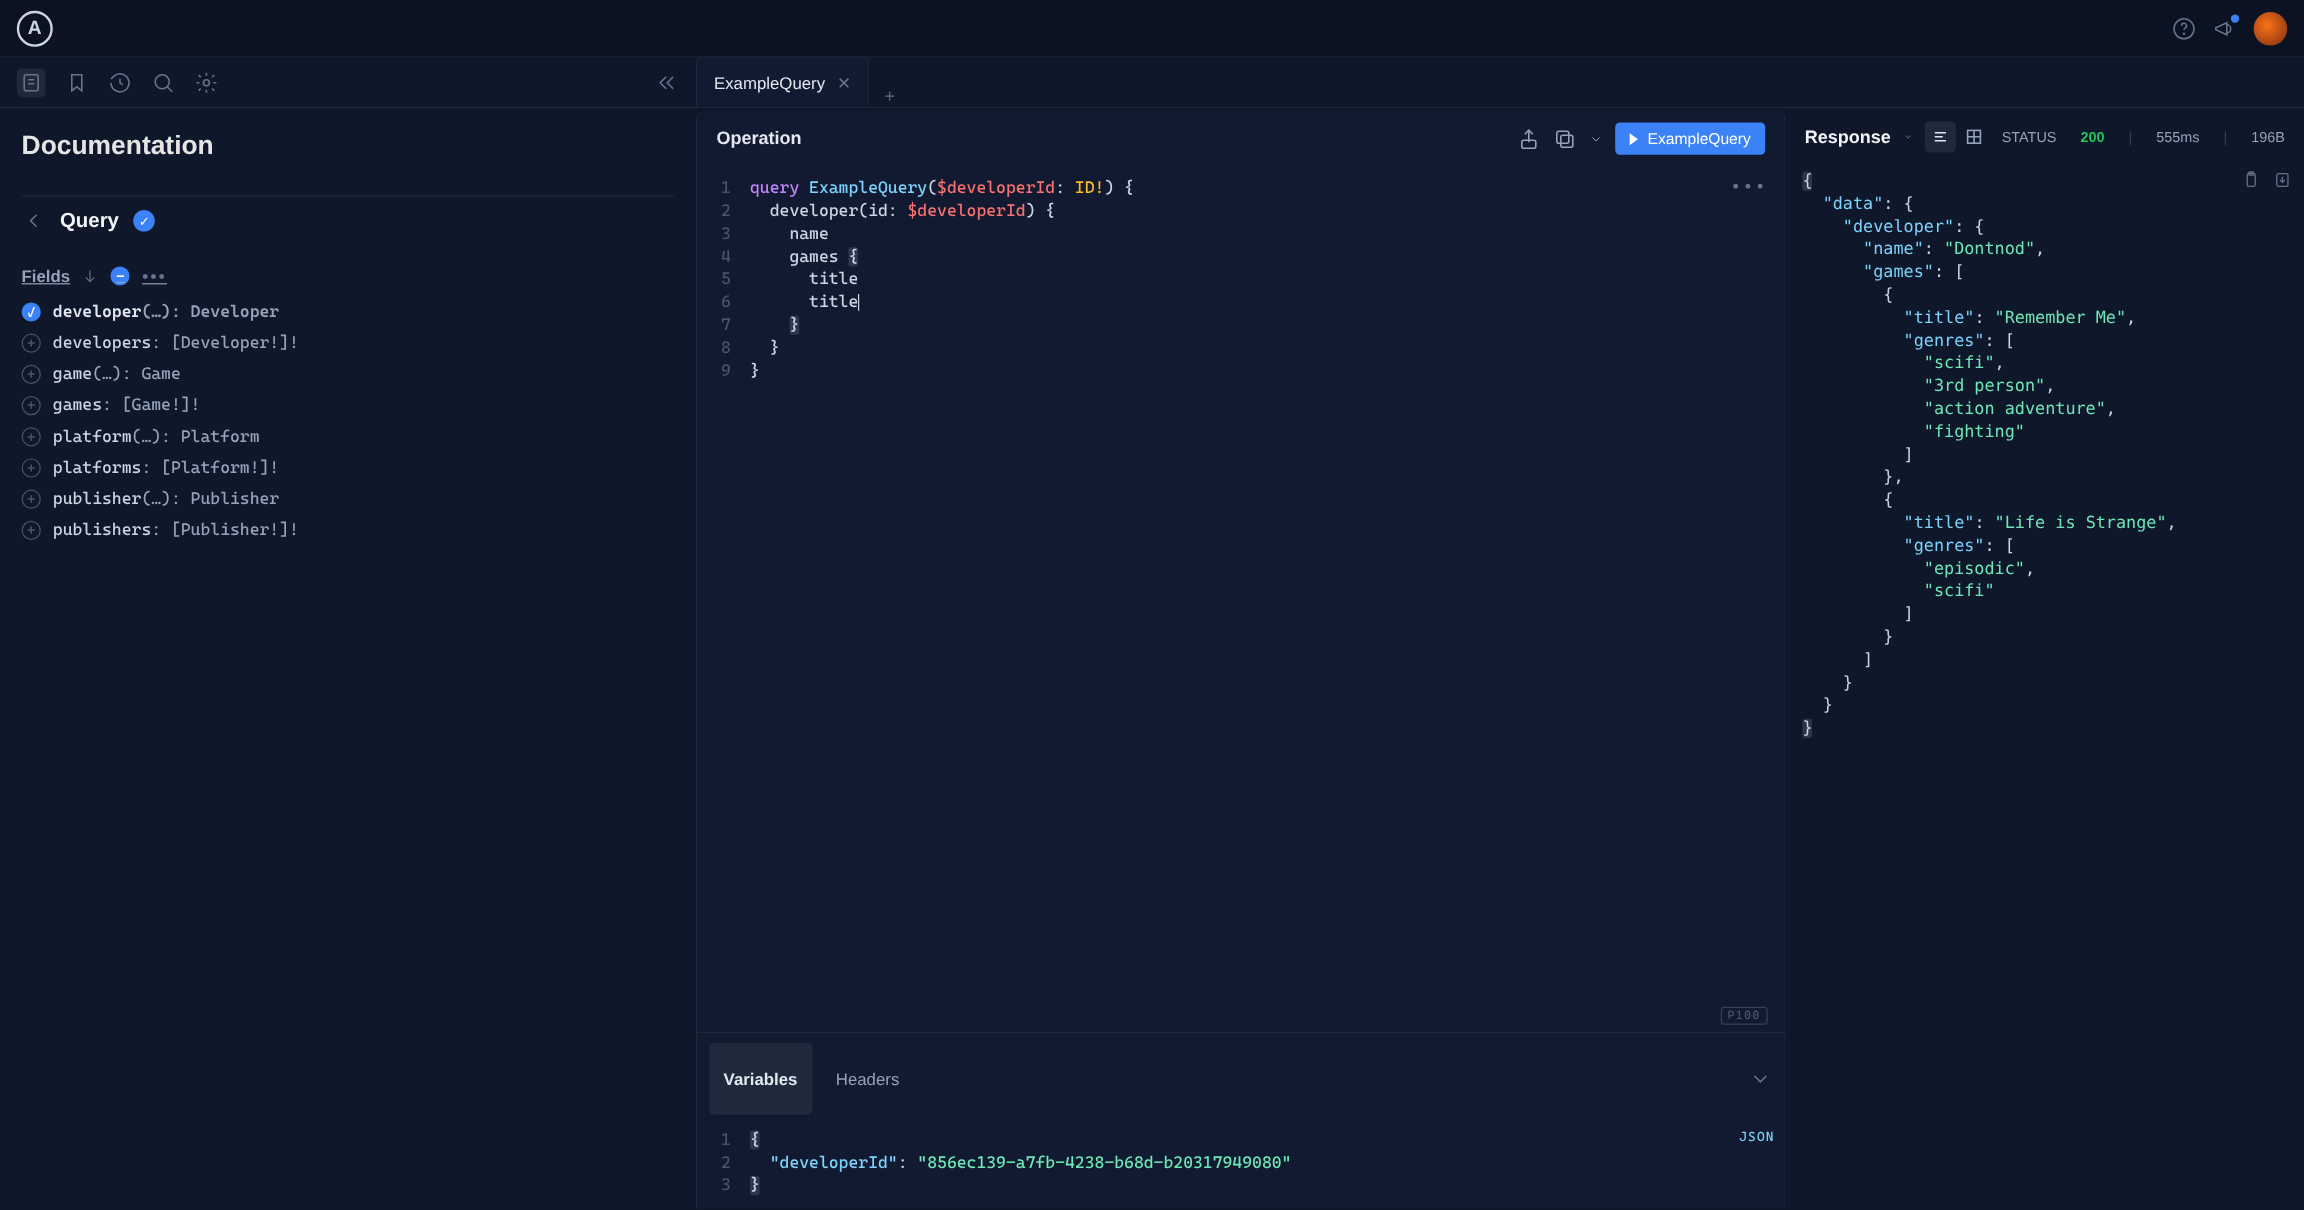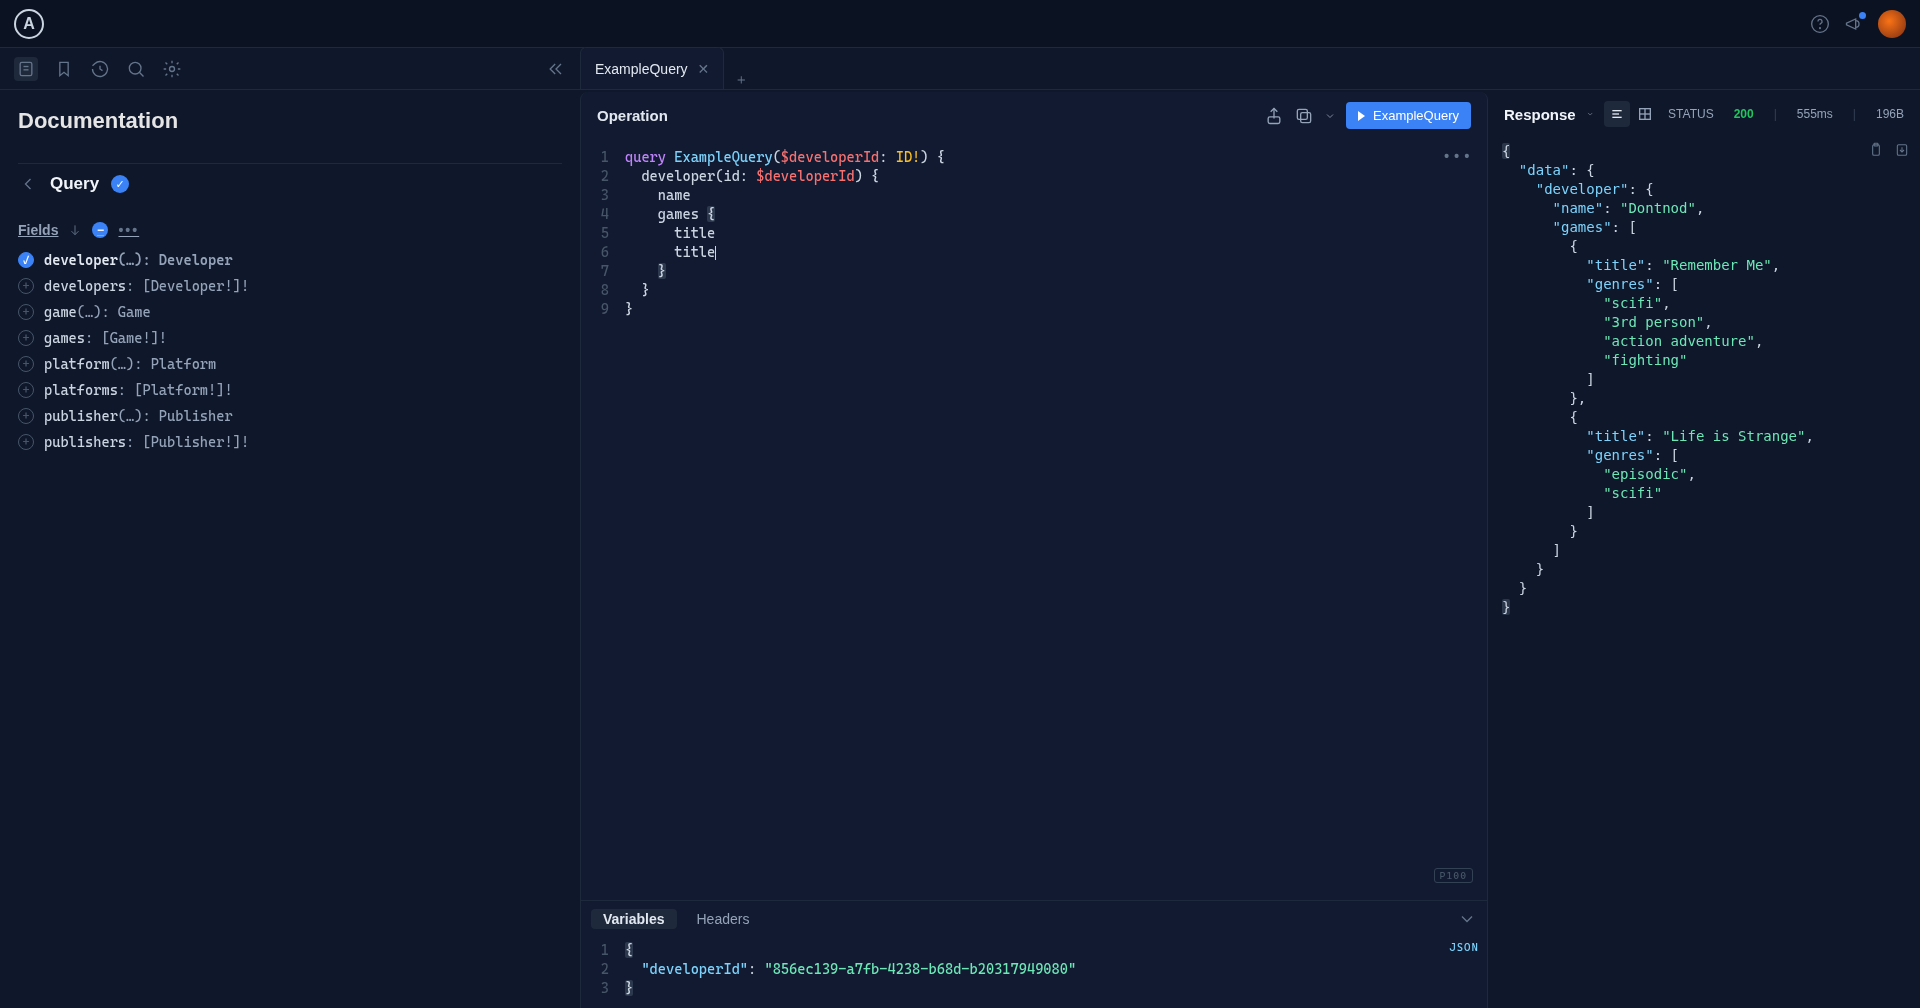--- a/index.html
+++ b/index.html
@@ -229,35 +229,35 @@
 }
 .bracket-hl {
   background: rgba(71,85,105,0.5);
   border-radius: 2px;
 }
 .op-menu {
   position: absolute; top: 8px; right: 14px;
   color: #64748b; cursor: pointer; letter-spacing: 2px;
 }
 .prettier-badge {
-  position: absolute; bottom: 17px; right: 14px;
+  position: absolute; bottom: 6px; right: 14px;
   color: #475569; font-size: 10px; letter-spacing: 1px;
   border: 1px solid #334155; border-radius: 3px; padding: 1px 5px;
 }
 
 .bottom-panel {
   border-top: 1px solid #1e293b;
 }
 .bottom-tabs {
   display: flex; align-items: center;
   padding: 8px 10px;
   gap: 8px;
 }
 .bottom-tab {
-  padding: 2px 12px;
+  padding: 22px 12px;
   border-radius: 4px;
   color: #94a3b8;
   font-size: 14px;
   cursor: pointer;
 }
 .bottom-tab.active {
   background: #1e293b;
   color: #e2e8f0;
   font-weight: 600;
 }

